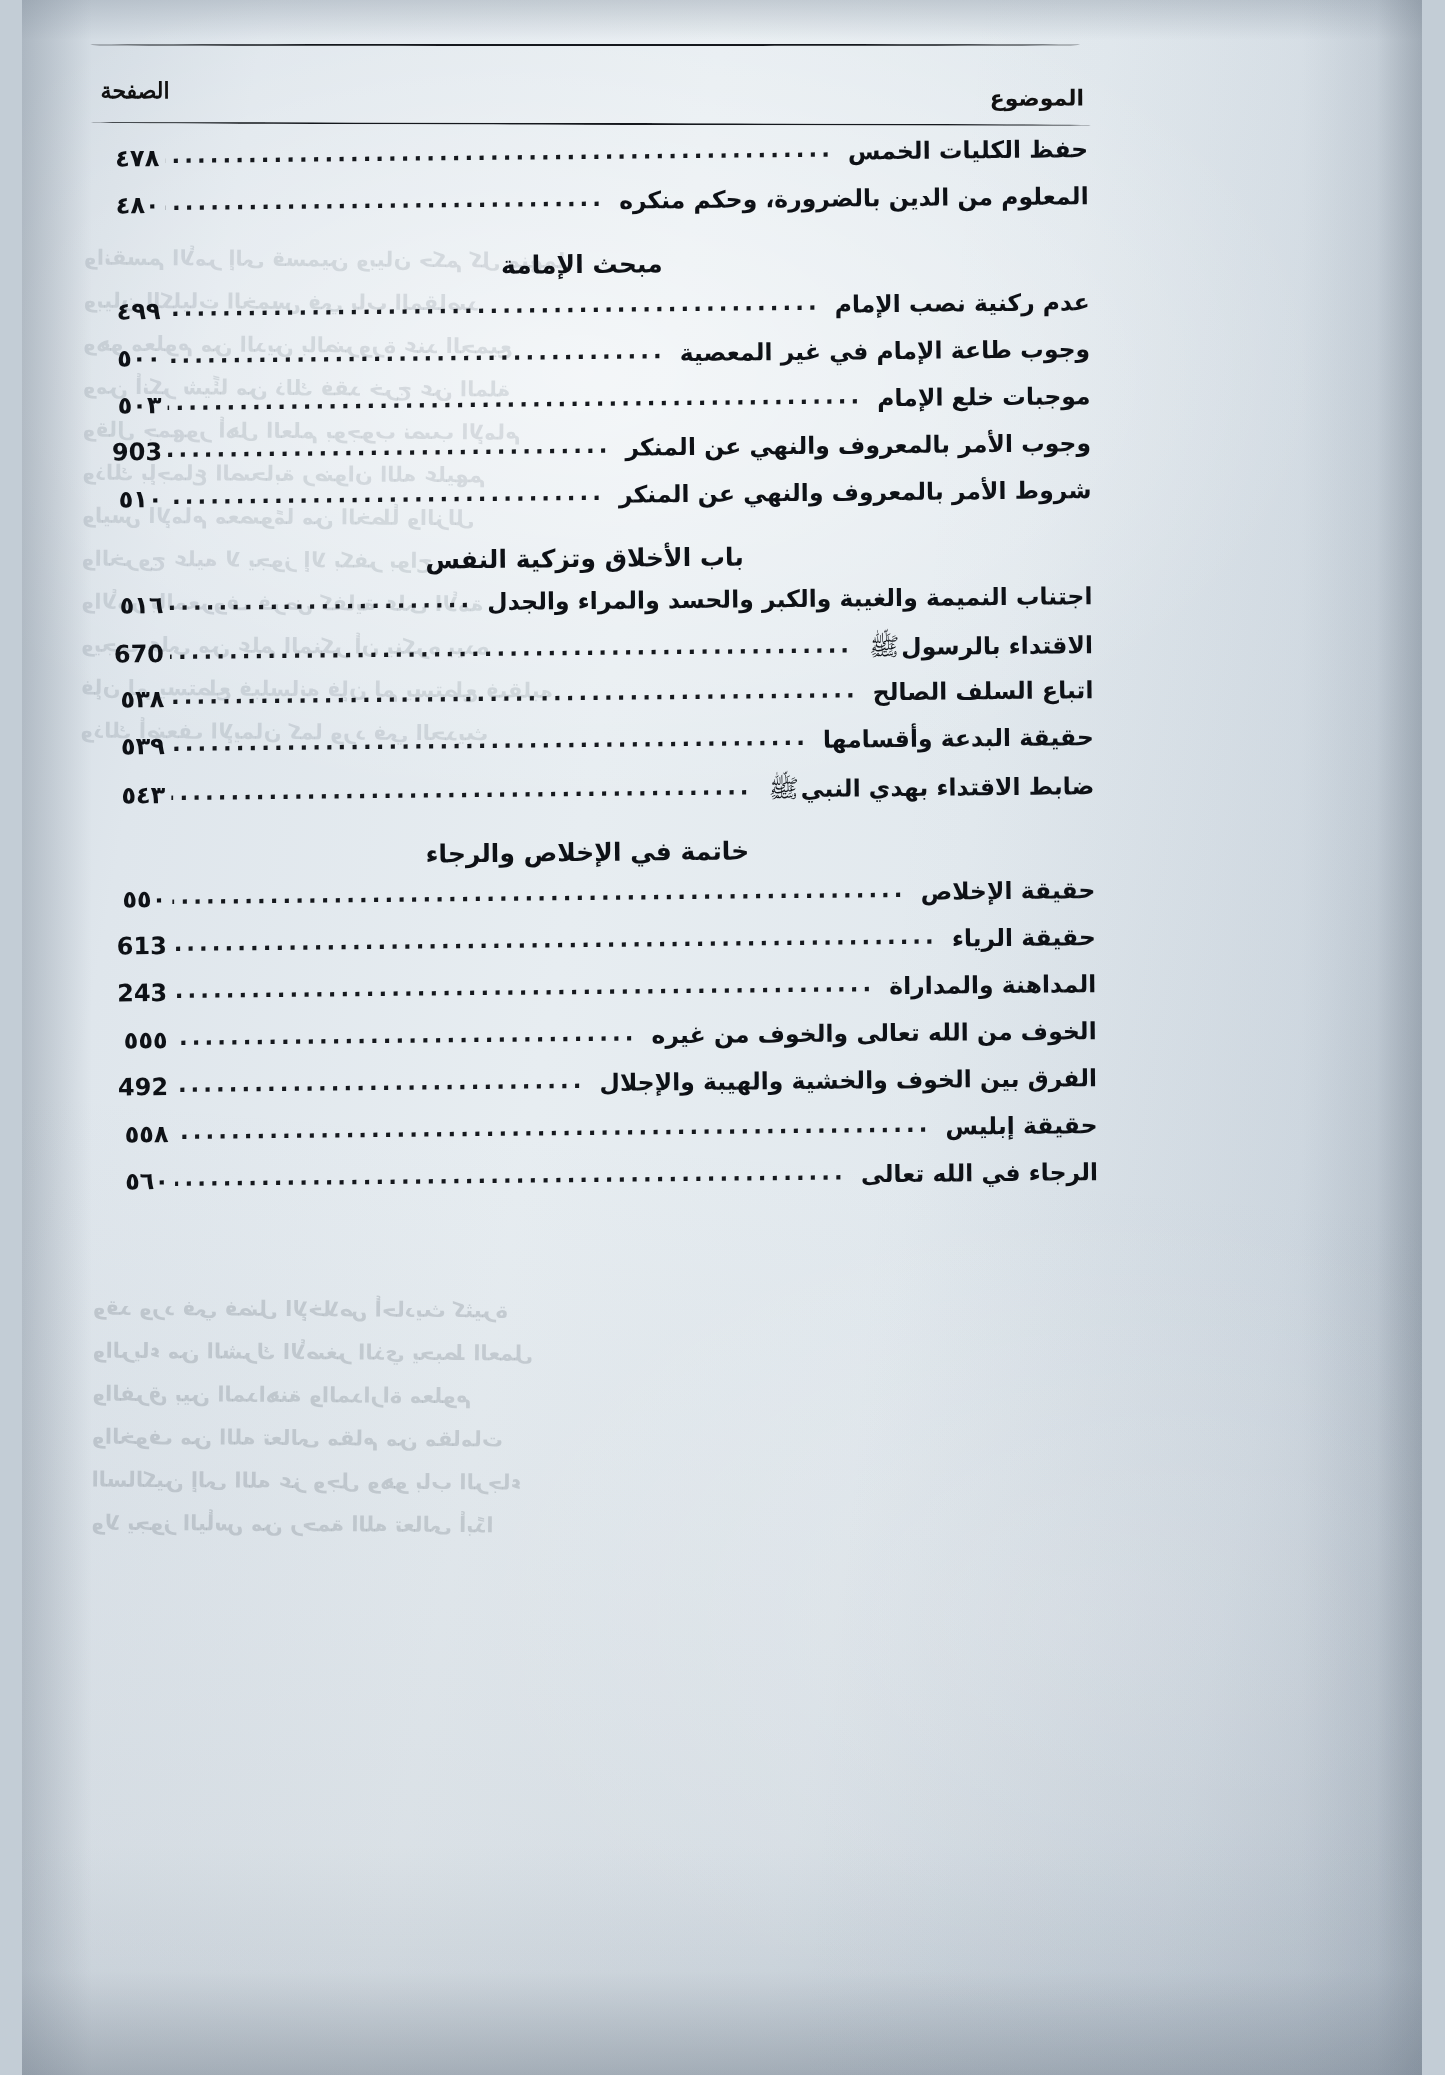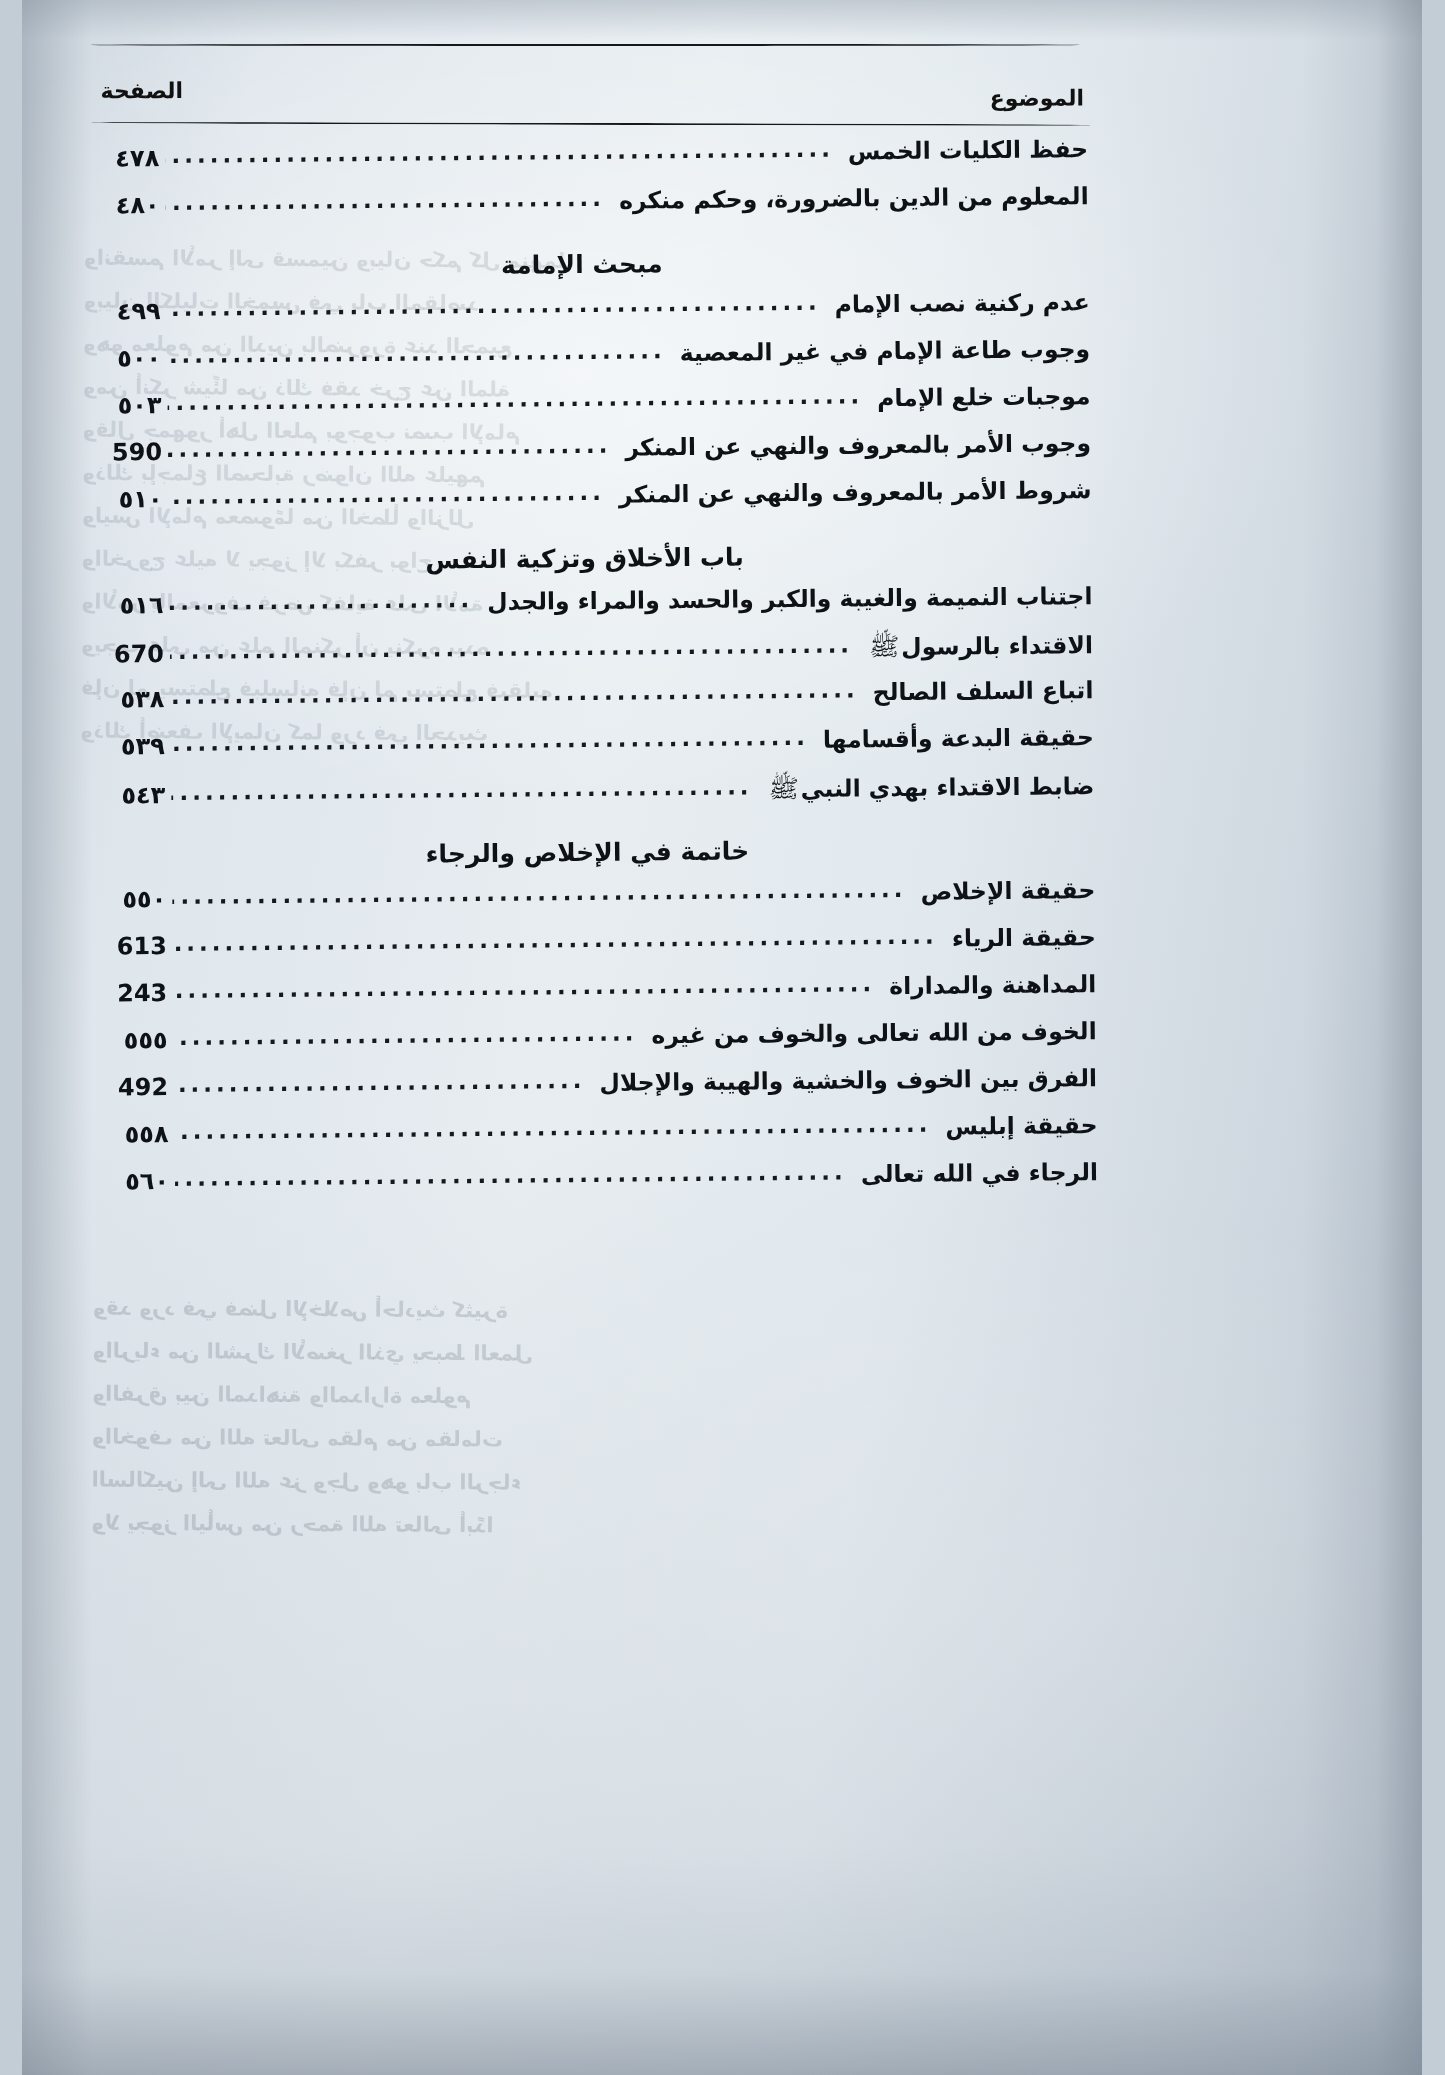--- a/index.html
+++ b/index.html
@@ -92,21 +92,21 @@
   .rule.r2 { top: 95px; width: 1000px; transform: rotate(0.7deg); }
 
   .hdr-label {
     position: absolute;
     font-weight: 700;
     font-size: 22px;
     letter-spacing: 0;
     color: #111;
     white-space: nowrap;
   }
-  .hdr-page  { left: 28px;  top: 46px; transform: rotate(0.4deg); }
+  .hdr-page  { left: 28px;  top: 46px; transform: rotate(0.4deg); font-family: Liberation Serif, serif; }
   .hdr-topic { right: 4px; top: 62px; transform: rotate(0.4deg); }
 
   
   .toc {
     position: absolute;
     left: 0;
     top: 112px;
     width: 1015px;
   }
 
@@ -261,21 +261,21 @@
             <span class="pageno">٥٠٠</span>
           </div>
           <div class="entry">
             <span class="title">موجبات خلع الإمام</span>
             <span class="leader"></span>
             <span class="pageno">٥٠٣</span>
           </div>
           <div class="entry">
             <span class="title">وجوب الأمر بالمعروف والنهي عن المنكر</span>
             <span class="leader"></span>
-            <span class="pageno">590</span>
+            <span class="pageno">903</span>
           </div>
           <div class="entry">
             <span class="title">شروط الأمر بالمعروف والنهي عن المنكر</span>
             <span class="leader"></span>
             <span class="pageno">٥١٠</span>
           </div>
           <div class="section-head">باب الأخلاق وتزكية النفس</div>
           <div class="entry">
             <span class="title">اجتناب النميمة والغيبة والكبر والحسد والمراء والجدل</span>
             <span class="leader"></span>

